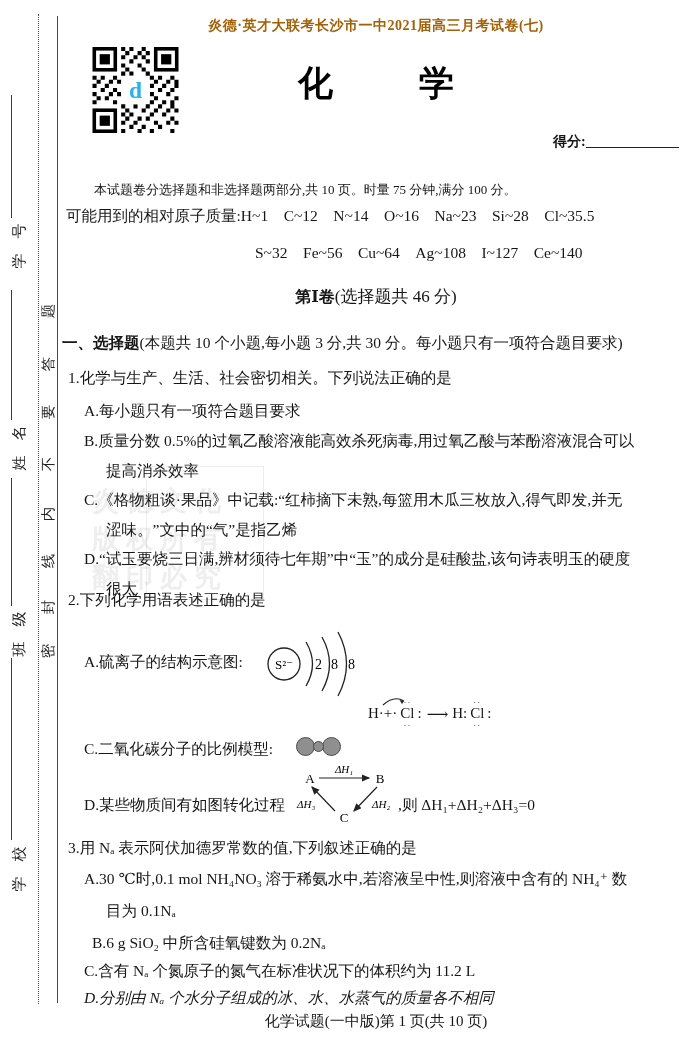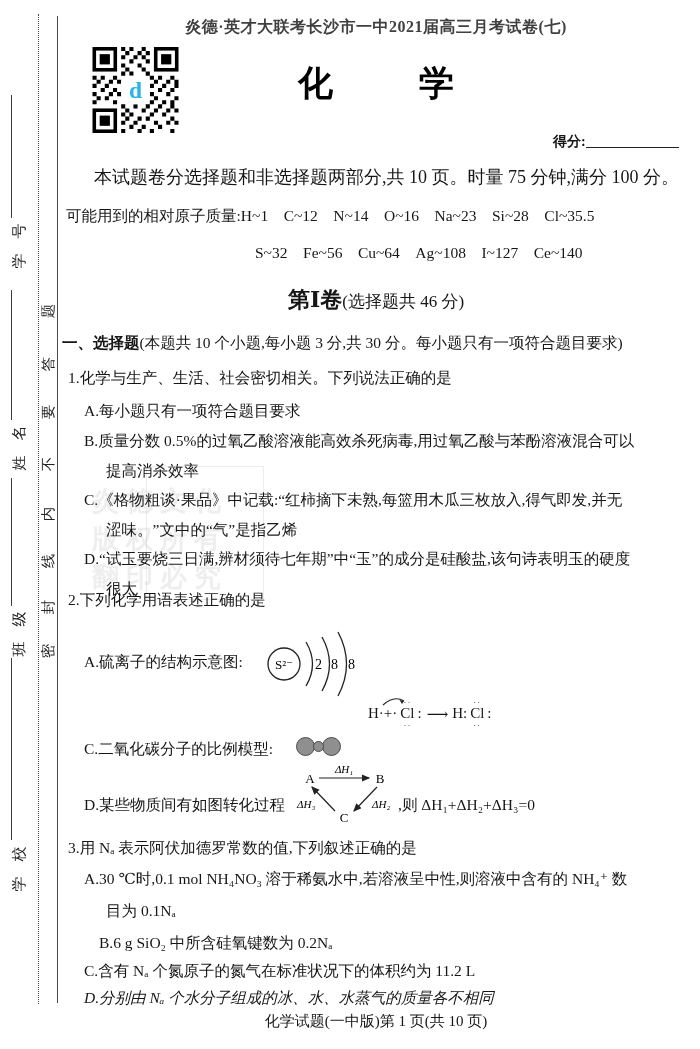--- a/index.html
+++ b/index.html
@@ -18,30 +18,30 @@
   .seal-blank{position:absolute;left:11px;width:1.3px;background:#3d3d3d;}
   .seal-label{position:absolute;left:9px;display:flex;flex-direction:column;gap:8px;}
   .vchar{display:block;width:20px;height:22px;line-height:22px;text-align:center;
          transform:rotate(-90deg);font-size:15px;color:#222;}
   .seal-dotted{position:absolute;left:38px;top:14px;height:990px;border-left:1.5px dotted #4a4a4a;}
   .seal-solid{position:absolute;left:57px;top:16px;height:987px;border-left:1.2px solid #4a4a4a;}
   .notice-char{position:absolute;left:40px;width:16px;height:18px;line-height:18px;text-align:center;
                transform:rotate(-90deg);font-size:14.5px;color:#222;}
   
   .exam-title{left:62px;top:17px;width:628px;text-align:center;
-              font-size:16px;font-weight:bold;letter-spacing:.5px;color:#404040;}
+              font-size:14px;font-weight:bold;letter-spacing:.5px;color:#a16207;}
   .subject{left:62px;top:60px;width:628px;display:flex;justify-content:center;gap:86px;
            font-size:35px;font-weight:bold;color:#000;}
   .score-row{left:553px;top:130px;font-size:14px;font-weight:bold;}
   .score-line{display:inline-block;width:93px;border-bottom:1.6px solid #222;height:17px;vertical-align:-2px;}
   
-  .p-summary{left:62px;top:168px;width:628px;text-indent:32px;font-size:18px;}
+  .p-summary{left:62px;top:180px;width:628px;text-indent:32px;font-size:13px;}
   
   .vol-heading{left:62px;top:285px;width:628px;text-align:center;font-size:17px;}
-  .vol-bold{font-weight:bold;font-size:22px;}
+  .vol-bold{font-weight:bold;font-size:16px;}
   .part-bold{font-weight:bold;}
   
   .co2{display:inline-flex;align-items:center;}
   .atom{border-radius:50%;background:#8f8f8f;border:1px solid #4b4b4b;box-sizing:border-box;}
   .atom.big{width:19px;height:19px;}
   .atom.small{width:11px;height:11px;margin:0 -2px;z-index:1;}
   .lewis{position:relative;font-size:15px;display:inline-flex;align-items:center;gap:2px;}
   .clwrap{position:relative;display:inline-block;padding:0 1px;}
   .dots{position:absolute;left:50%;transform:translateX(-50%);font-size:9px;letter-spacing:1px;line-height:6px;}
   .dots.top{top:-6px;}
@@ -227,20 +227,20 @@
     <text x="48" y="11" text-anchor="middle" font-size="11" font-style="italic">ΔH₁</text>
     <text x="76" y="46" font-size="11" font-style="italic">ΔH₂</text>
     <text x="1" y="46" font-size="11" font-style="italic">ΔH₃</text>
   </svg>
   <div class="abs line" style="left:398px;top:795px;">,则 ΔH₁+ΔH₂+ΔH₃=0</div>
 
   
   <div class="abs line" style="left:68px;top:838px;">3.用 Nₐ 表示阿伏加德罗常数的值,下列叙述正确的是</div>
   <div class="abs line" style="left:84px;top:869px;">A.30 ℃时,0.1 mol NH₄NO₃ 溶于稀氨水中,若溶液呈中性,则溶液中含有的 NH₄⁺ 数</div>
   <div class="abs line" style="left:106px;top:901px;">目为 0.1Nₐ</div>
-  <div class="abs line" style="left:99px;top:933px;">B.6 g SiO₂ 中所含硅氧键数为 0.2Nₐ</div>
+  <div class="abs line" style="left:92px;top:933px;">B.6 g SiO₂ 中所含硅氧键数为 0.2Nₐ</div>
   <div class="abs line" style="left:84px;top:961px;">C.含有 Nₐ 个氮原子的氮气在标准状况下的体积约为 11.2 L</div>
   <div class="abs line" style="left:84px;top:988px;font-style:italic;">D.分别由 Nₐ 个水分子组成的冰、水、水蒸气的质量各不相同</div>
 
   
   <div class="abs footer">化学试题(一中版)第 1 页(共 10 页)</div>
 
 </div>
 
 </body></html>

